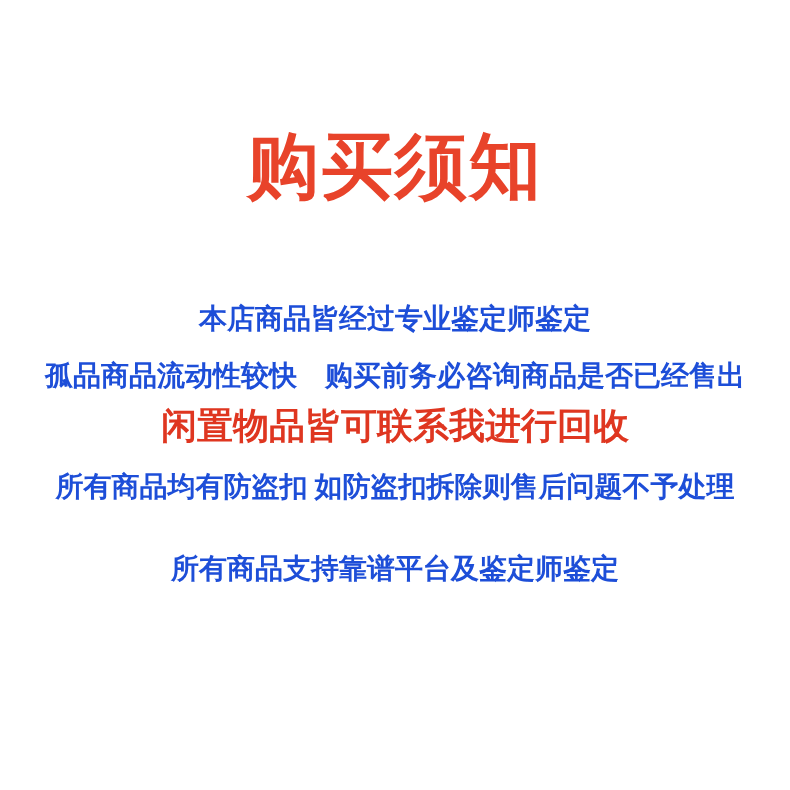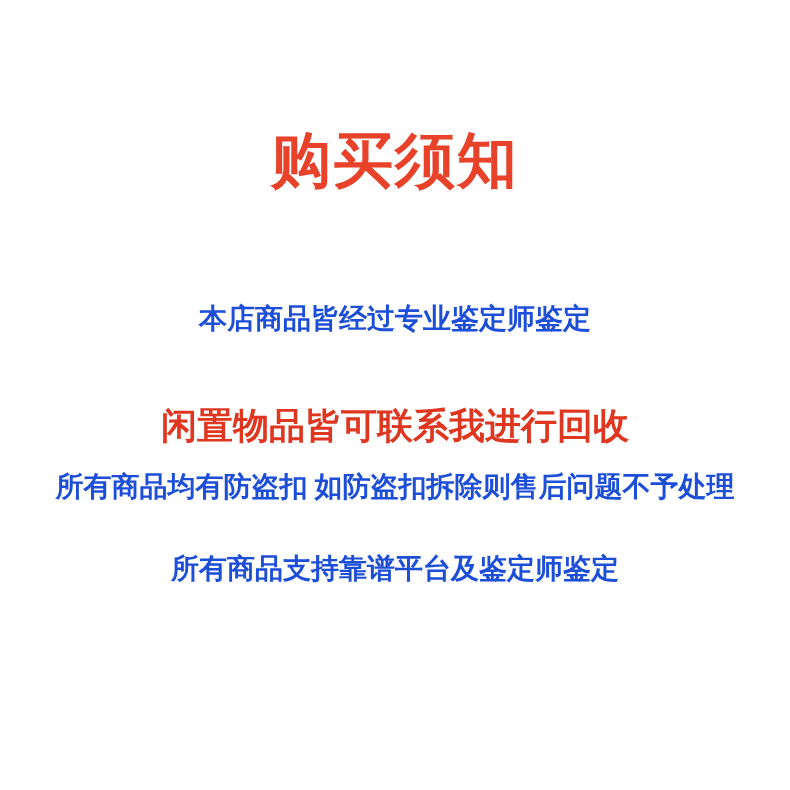--- a/index.html
+++ b/index.html
@@ -17,21 +17,21 @@
   }
   .title {
     position: absolute;
     top: 130px;
     left: 0;
     width: 100%;
     margin: 0;
     text-align: center;
     font-family: "DejaVu Sans", "Liberation Sans", sans-serif;
     font-weight: 900;
-    font-size: 60px;
+    font-size: 72px;
     line-height: 1.0;
     letter-spacing: 2px;
     color: #E8432A;
   }
   .line {
     position: absolute;
     left: 0;
     width: 100%;
     margin: 0;
     text-align: center;
@@ -53,20 +53,21 @@
   .line-6 { top: 583px; }
 </style>
 </head>
 <body>
 
 <div class="canvas">
   <h1 class="title">购买须知</h1>
 
   <p class="line line-1">本店商品皆经过专业鉴定师鉴定</p>
 
+  <p class="line line-2">孤品商品流动性较快　购买前务必咨询商品是否已经售出</p>
 
   <p class="line line-4">所有商品均有防盗扣 如防盗扣拆除则售后问题不予处理</p>
 
   <p class="line line-3">闲置物品皆可联系我进行回收</p>
 
   <p class="line line-5">所有商品支持靠谱平台及鉴定师鉴定</p>
 
 </div>
 
 </body></html>

